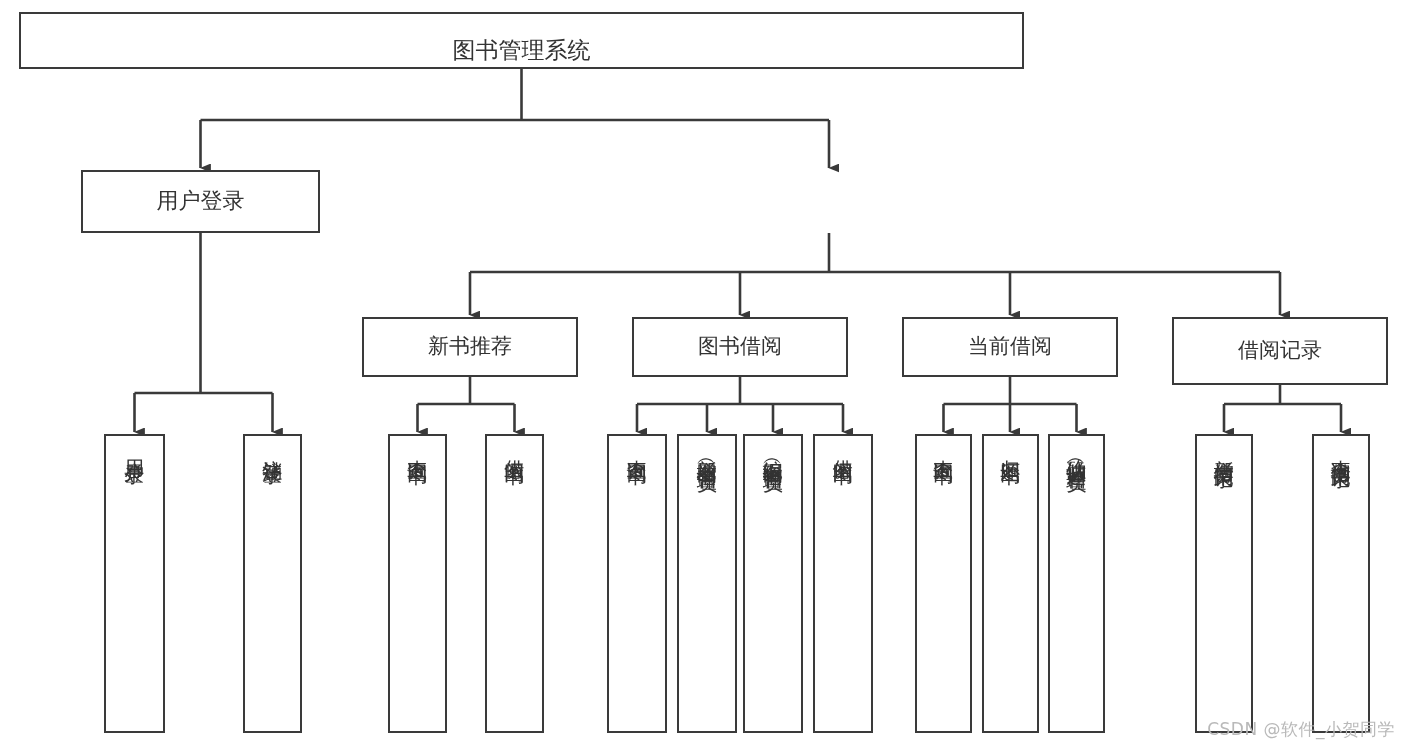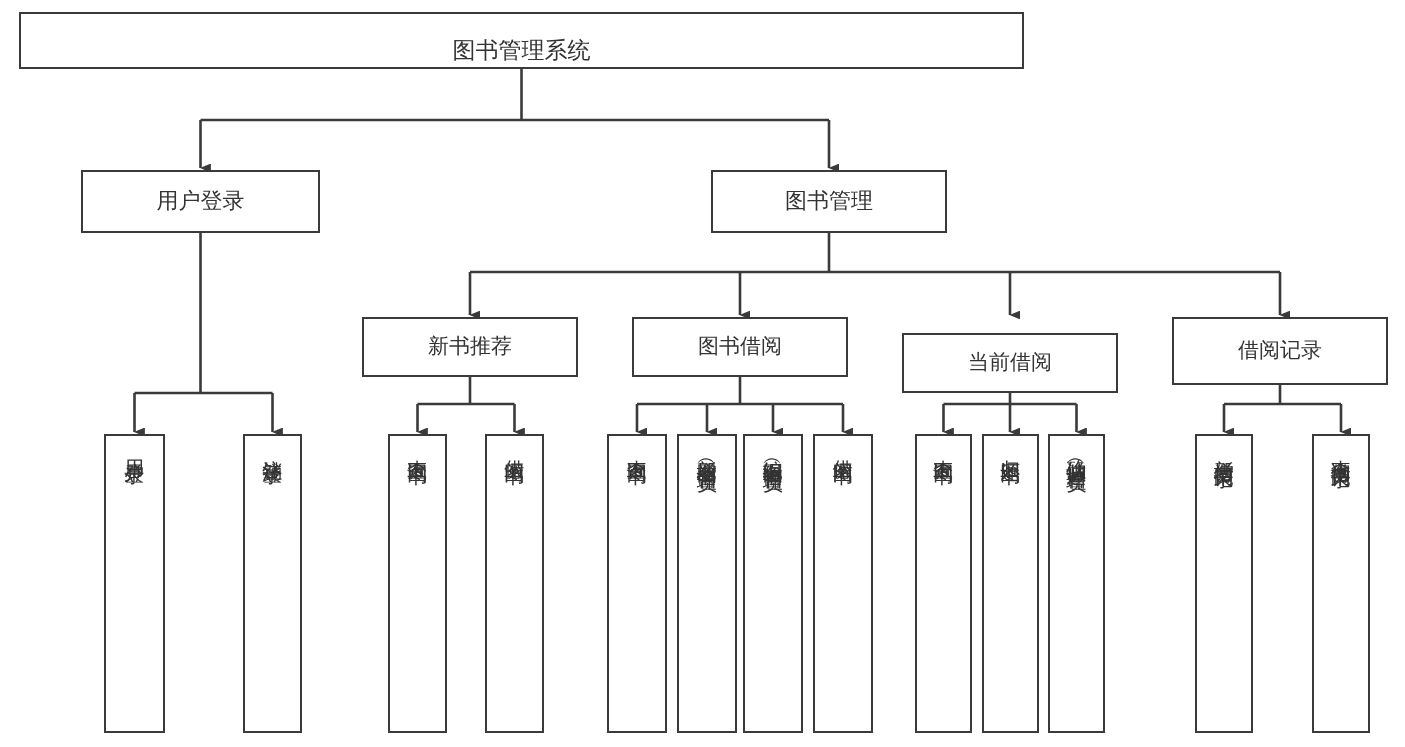--- a/index.html
+++ b/index.html
@@ -130,31 +130,28 @@
     </g>
   </svg>
 
   <div class="node-box node-root" style="left:19px; top:12px; width:1005px; height:57px;">
     <span class="node-label">图书管理系统</span>
   </div>
 
   <div class="node-box node-l1" style="left:81px; top:170px; width:239px; height:63px;">
     <span class="node-label">用户登录</span>
   </div>
-  <div class="node-box node-l1" style="left:711px; top:170px; width:236px; height:63px;">
-    <span class="node-label">图书管理</span>
-  </div>
 
   <div class="node-box node-l2" style="left:362px; top:317px; width:216px; height:60px;">
     <span class="node-label">新书推荐</span>
   </div>
   <div class="node-box node-l2" style="left:632px; top:317px; width:216px; height:60px;align-items:center;">
     <span class="node-label">图书借阅</span>
   </div>
-  <div class="node-box node-l2" style="left:902px; top:317px; width:216px; height:60px;margin-top:16px;">
+  <div class="node-box node-l2" style="left:902px; top:317px; width:216px; height:60px;">
     <span class="node-label">当前借阅</span>
   </div>
   <div class="node-box node-l2" style="left:1172px; top:317px; width:216px; height:68px;">
     <span class="node-label">借阅记录</span>
   </div>
 
   <div class="node-box node-leaf" style="left:104px; top:434px; width:61px; height:299px;">
     <span class="node-label">用户登录</span>
   </div>
   <div class="node-box node-leaf" style="left:243px; top:434px; width:59px; height:299px;">
@@ -187,14 +184,15 @@
   <div class="node-box node-leaf" style="left:1048px; top:434px; width:57px; height:299px;">
     <span class="node-label">确认归还（管理员）</span>
   </div>
   <div class="node-box node-leaf" style="left:1195px; top:434px; width:58px; height:299px;">
     <span class="node-label">新增借阅记录</span>
   </div>
   <div class="node-box node-leaf" style="left:1312px; top:434px; width:58px; height:299px;">
     <span class="node-label">查询借阅记录</span>
   </div>
 
+  <div id="watermark">CSDN @软件_小贺同学</div>
 
 </div>
 
 </body></html>

